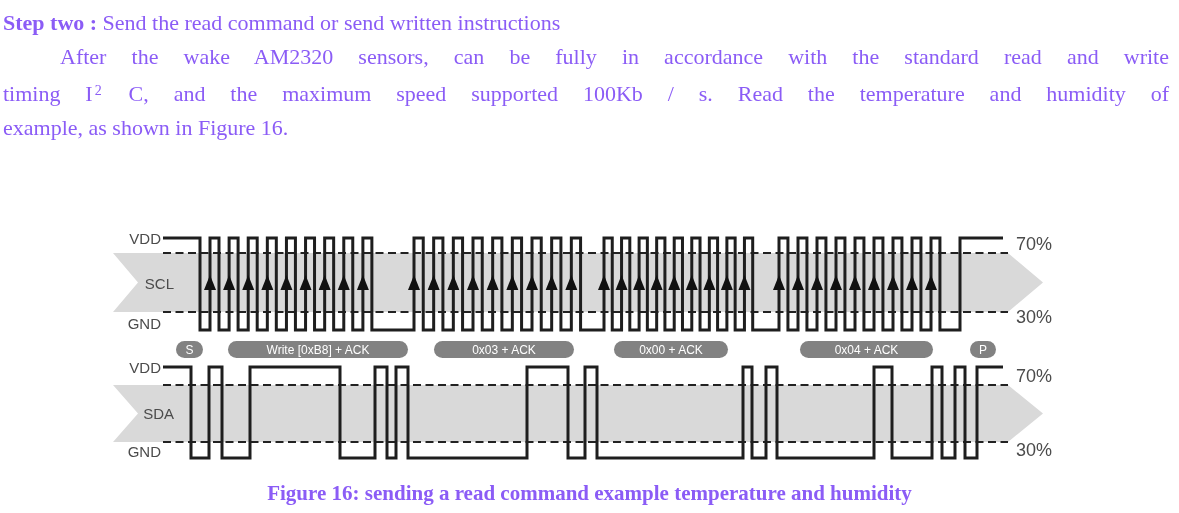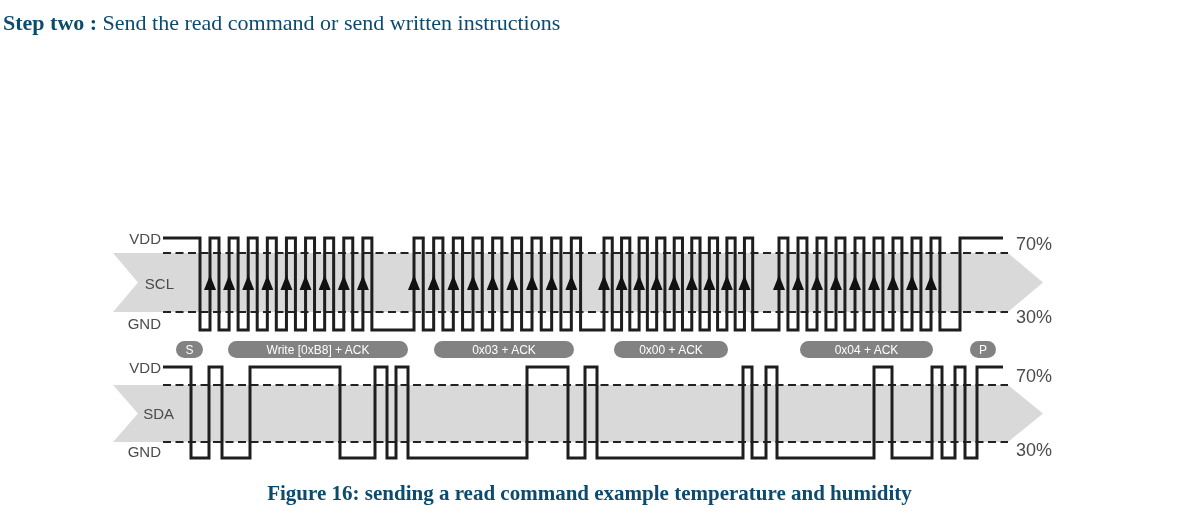--- a/index.html
+++ b/index.html
@@ -2,21 +2,21 @@
 <html><head>
 <meta charset="utf-8">
 <style>
   html,body{margin:0;padding:0;background:#ffffff;}
   .page{
     position:relative;
     width:1179px;height:513px;
     background:#ffffff;
     overflow:hidden;
     font-family:"Liberation Serif","DejaVu Serif",serif;
-    color:#0c4a6e;
+    color:#8b5cf6;
   }
   .bodytext{
     position:absolute;left:3px;top:6px;width:1166px;
     font-size:22px;line-height:34px;
   }
   .tline{white-space:nowrap;}
   .tline.just{white-space:normal;text-align:justify;text-align-last:justify;}
   .tline.indent{text-indent:57px;}
   .b{font-weight:bold;}
   sup.sq{font-size:14px;vertical-align:6px;padding:0 2px;}
@@ -29,20 +29,23 @@
   svg .pct{font-family:"Liberation Sans","DejaVu Sans",sans-serif;fill:#4b4b4b;font-size:18px;}
   svg .pilltext{font-family:"Liberation Sans","DejaVu Sans",sans-serif;fill:#ffffff;font-size:12px;}
 </style>
 </head>
 <body>
 
 <div class="page">
 
   <div class="bodytext">
     <div class="tline"><span class="b">Step two :</span><span> Send the read command or send written instructions</span></div>
+    <div class="tline just indent">After the wake AM2320 sensors, can be fully in accordance with the standard read and write</div>
+    <div class="tline just"><span>timing I</span><sup class="sq">2</sup><span> C, and the maximum speed supported 100Kb / s. Read the temperature and humidity of</span></div>
+    <div class="tline">example, as shown in Figure 16.</div>
   </div>
 
   <svg class="diagram" width="1179" height="513" viewBox="0 0 1179 513">
       <polygon points="113,253 1008,253 1043,282.5 1008,312 113,312 138,282.5" fill="#d9d9d9"></polygon>
       <line x1="163" y1="253" x2="1008" y2="253" stroke="#222222" stroke-width="2.2" stroke-dasharray="8 4.5"></line>
       <line x1="163" y1="312" x2="1008" y2="312" stroke="#222222" stroke-width="2.2" stroke-dasharray="8 4.5"></line>
       <text x="161" y="244" text-anchor="end" class="dlabel">VDD</text>
       <text x="161" y="329" text-anchor="end" class="dlabel">GND</text>
       <text x="174" y="289" text-anchor="end" class="dlabel" font-size="16">SCL</text>
       <text x="1016" y="250" class="pct">70%</text>

